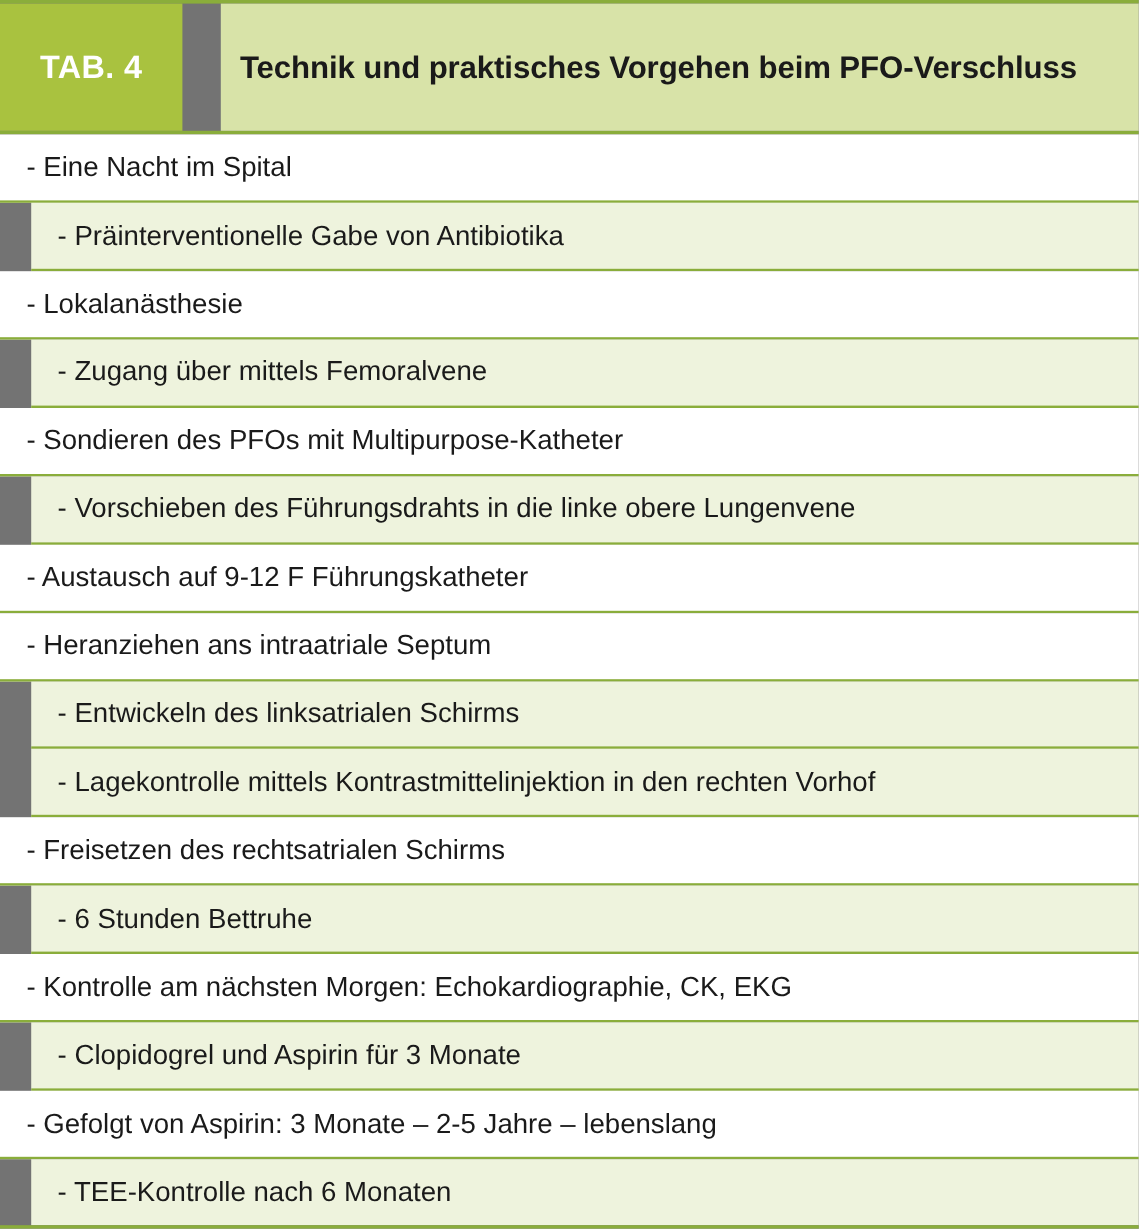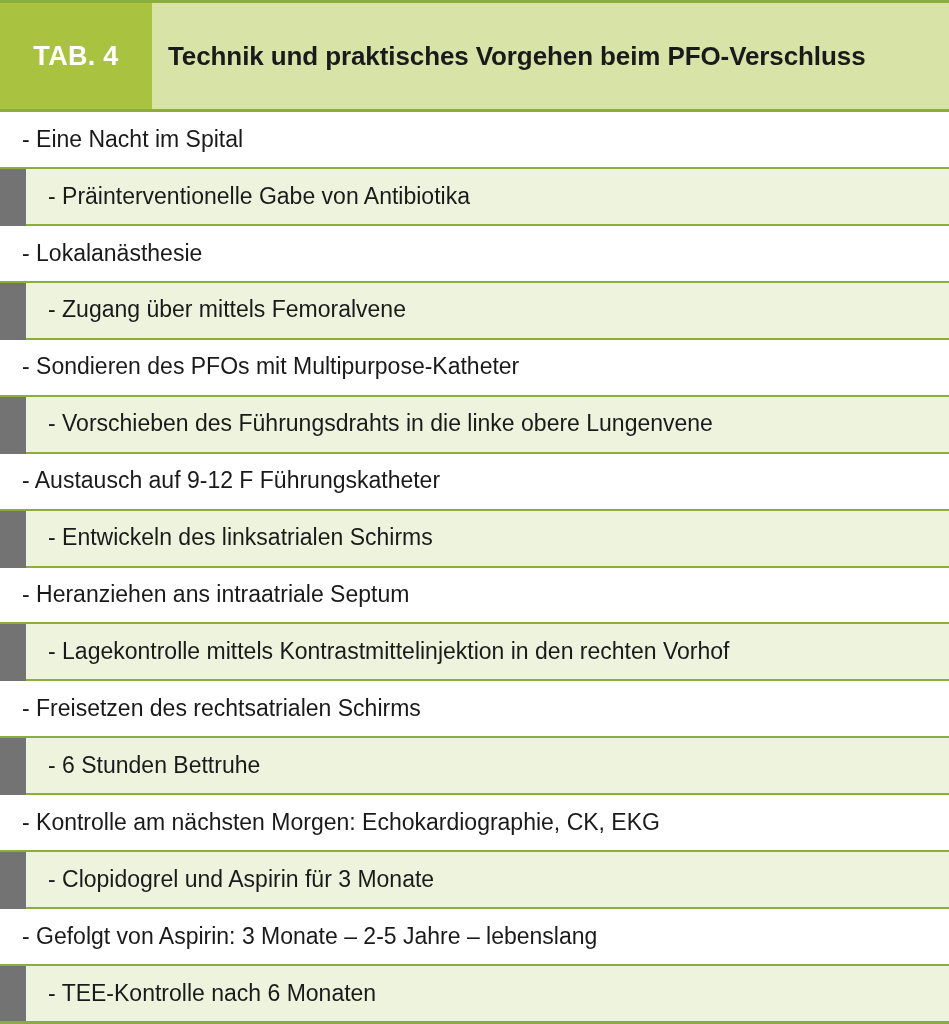--- a/index.html
+++ b/index.html
@@ -48,20 +48,21 @@
     letter-spacing: 0.3px;
     line-height: 1;
   }
   .header-title-cell {
     flex: 1;
     background: #d8e3a8;
     display: flex;
     align-items: center;
     box-sizing: border-box;
     padding: 0 18px 0 16px;
+    margin-left: 32px;
   }
   .header-title-cell .title {
     color: #1a1a1a;
     font-size: 26px;
     font-weight: bold;
     line-height: 1.18;
     letter-spacing: -0.1px;
   }
 
   
@@ -127,25 +128,25 @@
     </div>
     <div class="row shade-a">
       <span class="row-text">- Sondieren des PFOs mit Multipurpose-Katheter</span>
     </div>
     <div class="row shade-b">
       <span class="row-text">- Vorschieben des Führungsdrahts in die linke obere Lungenvene</span>
     </div>
     <div class="row shade-a">
       <span class="row-text">- Austausch auf 9-12 F Führungskatheter</span>
     </div>
+    <div class="row shade-a">
+      <span class="row-text">- Heranziehen ans intraatriale Septum</span>
+    </div>
     <div class="row shade-b">
       <span class="row-text">- Entwickeln des linksatrialen Schirms</span>
-    </div>
-    <div class="row shade-a">
-      <span class="row-text">- Heranziehen ans intraatriale Septum</span>
     </div>
     <div class="row shade-b">
       <span class="row-text">- Lagekontrolle mittels Kontrastmittelinjektion in den rechten Vorhof</span>
     </div>
     <div class="row shade-a">
       <span class="row-text">- Freisetzen des rechtsatrialen Schirms</span>
     </div>
     <div class="row shade-b">
       <span class="row-text">- 6 Stunden Bettruhe</span>
     </div>

